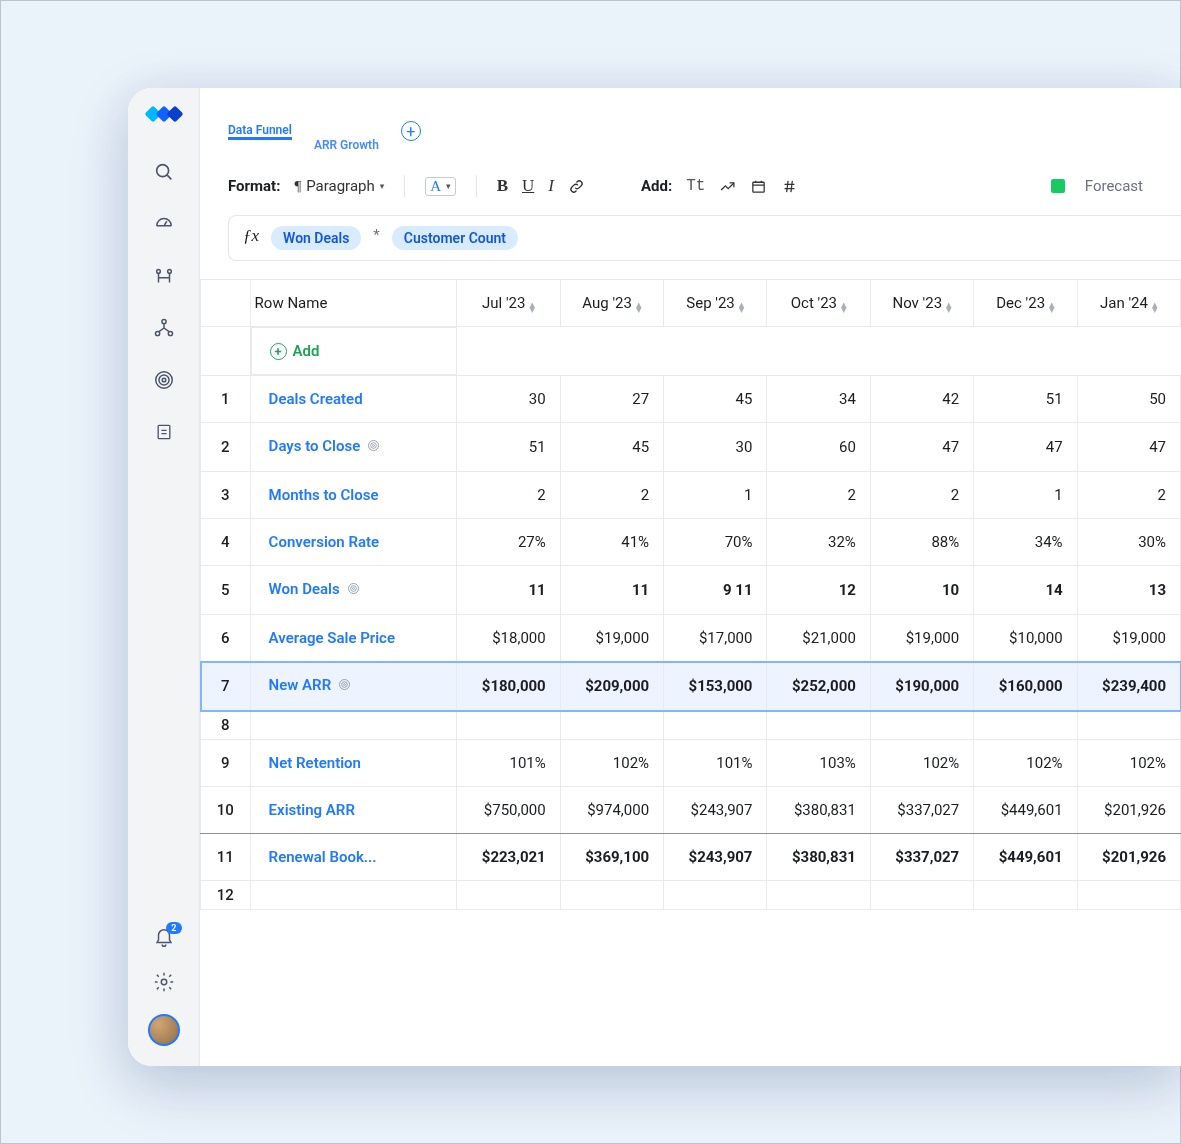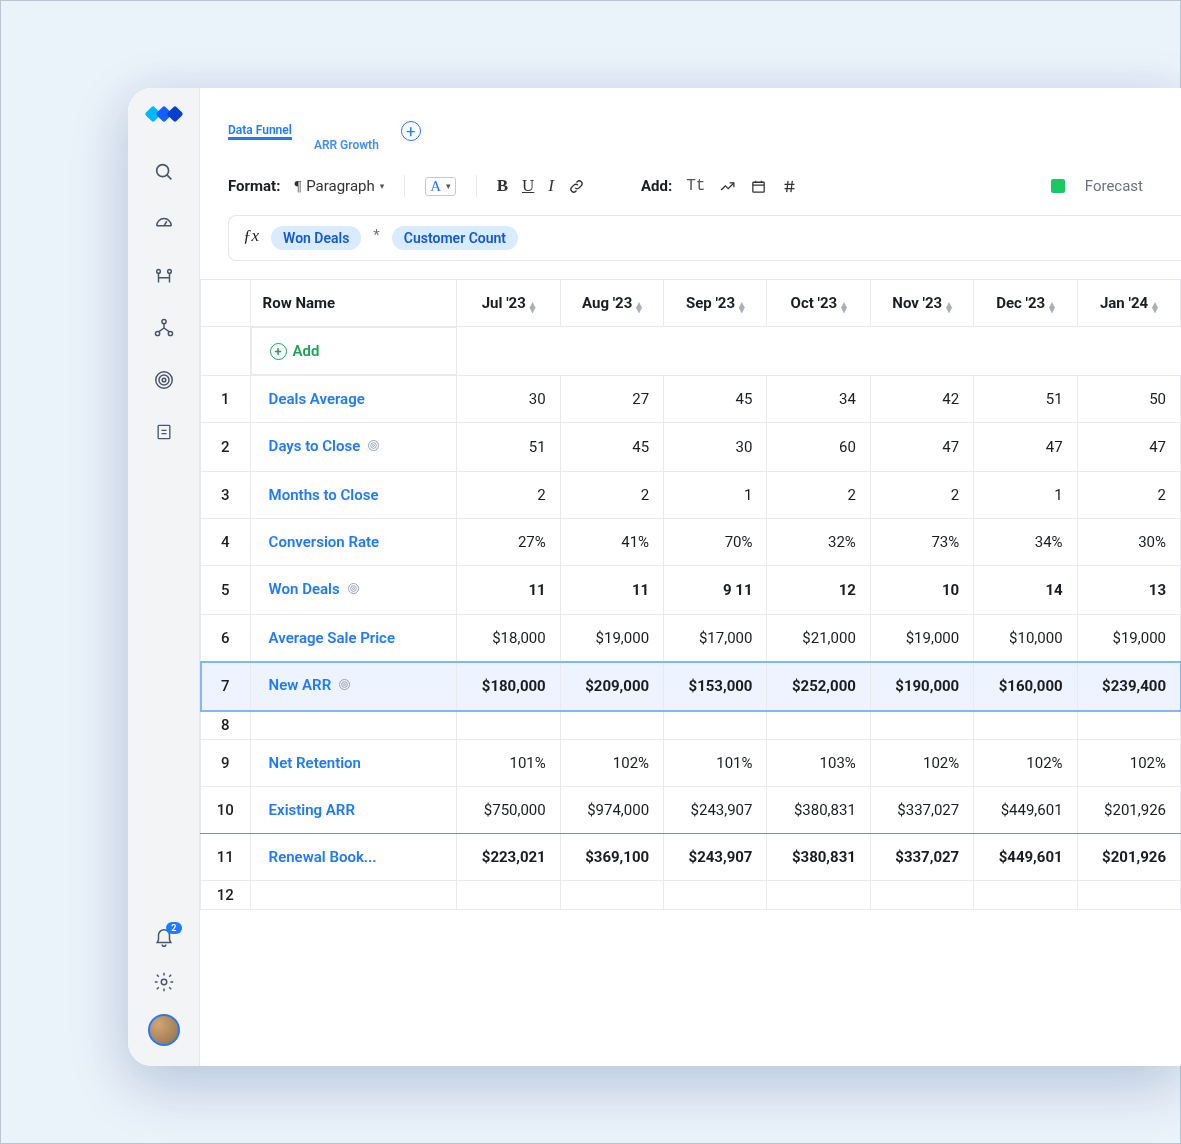--- a/index.html
+++ b/index.html
@@ -69,21 +69,21 @@
 .toolbar .bi { font-family:Georgia,serif; font-size:17px; }
 .forecast-pill { display:flex; align-items:center; gap:20px; color:#6b7280; cursor:pointer; margin-left:auto; margin-right:10px;}
 .forecast-sq { width:14px; height:14px; background:#18c964; border-radius:2px; }
 .formula-bar { display:flex; margin:0 0 0 28px; border:1px solid #e3e6ea; border-radius:8px 0 0 8px; padding:10px 14px; gap:12px; border-right:none;}
 .fx { font-family:Georgia,serif; font-style:italic; font-size:17px; color:#1a1d21; }
 .chip { background:#d8ebff; color:#1358db; font-size:14px; font-weight:600; padding:4px 12px; border-radius:14px; }
 .op { color:#6b7280; font-size:15px; }
 .grid-wrap { margin-top:18px; flex:1; overflow:hidden; }
 table.grid { border-collapse:collapse; width:100%; }
 .grid th, .grid td { border:1px solid #e8eaed; font-size:15px; }
-.grid thead th { font-weight:700; color:#1a1d21; padding:14px 12px; text-align:left; background:#fff; }
+.grid thead th { font-weight:400; color:#1a1d21; padding:14px 4px; text-align:left; background:#fff; }
 .grid thead th.month { text-align:center; white-space:nowrap; }
 .sort-i { color:#a9b0b8; font-size:11px; margin-left:4px; display:inline-flex; flex-direction:column; line-height:5px;}
 .num-col { width:44px; text-align:center !important; color:#1a1d21; font-weight:500; }
 .name-cell { color:#2079ff; font-weight:600; padding:14px 18px; white-space:nowrap; }
 .name-cell.add { color:#1ea356; display:flex; align-items:center; gap:6px; }
 .plus-circ { width:17px; height:17px; border:1.8px solid #1ea356; border-radius:50%; display:inline-flex; align-items:center; justify-content:center; font-size:13px; line-height:1; }
 .val-cell { text-align:right; padding:14px 14px; color:#1a1d21; white-space:nowrap;}
 .val-cell.bold { font-weight:700; }
 tr.hl td, tr.hl th.num-col { background:#edf4ff; }
 tr.hl { outline:2px solid #7fb6ff; outline-offset:-1px; }
@@ -266,21 +266,21 @@
         <tbody id="grid-body">
           <tr>
             <th class="num-col"></th>
             <td colspan="8" class="name-cell add">
               <span class="plus-circ">+</span>
               <span>Add</span>
             </td>
           </tr>
         <tr>
               <th class="num-col">1</th>
-              <td class="name-cell">Deals Average</td>
+              <td class="name-cell">Deals Created</td>
               <td class="val-cell">30</td>
               <td class="val-cell">27</td>
               <td class="val-cell">45</td>
               <td class="val-cell">34</td>
               <td class="val-cell">42</td>
               <td class="val-cell">51</td>
               <td class="val-cell">50</td>
             </tr>
             <tr>
               <th class="num-col">2</th>
@@ -308,21 +308,21 @@
               <td class="val-cell">1</td>
               <td class="val-cell">2</td>
             </tr>
             <tr>
               <th class="num-col">4</th>
               <td class="name-cell">Conversion Rate</td>
               <td class="val-cell">27%</td>
               <td class="val-cell">41%</td>
               <td class="val-cell">70%</td>
               <td class="val-cell">32%</td>
-              <td class="val-cell">73%</td>
+              <td class="val-cell">88%</td>
               <td class="val-cell">34%</td>
               <td class="val-cell">30%</td>
             </tr>
             <tr>
               <th class="num-col">5</th>
               <td class="name-cell">Won Deals<span class="target-i"><svg viewBox="0 0 24 24" width="15" height="15" fill="none" stroke="#98a2b3" stroke-width="1.6">
                     <circle cx="12" cy="12" r="8"></circle>
                     <circle cx="12" cy="12" r="4.5"></circle>
                     <circle cx="12" cy="12" r="1.5"></circle>
                   </svg></span></td>

